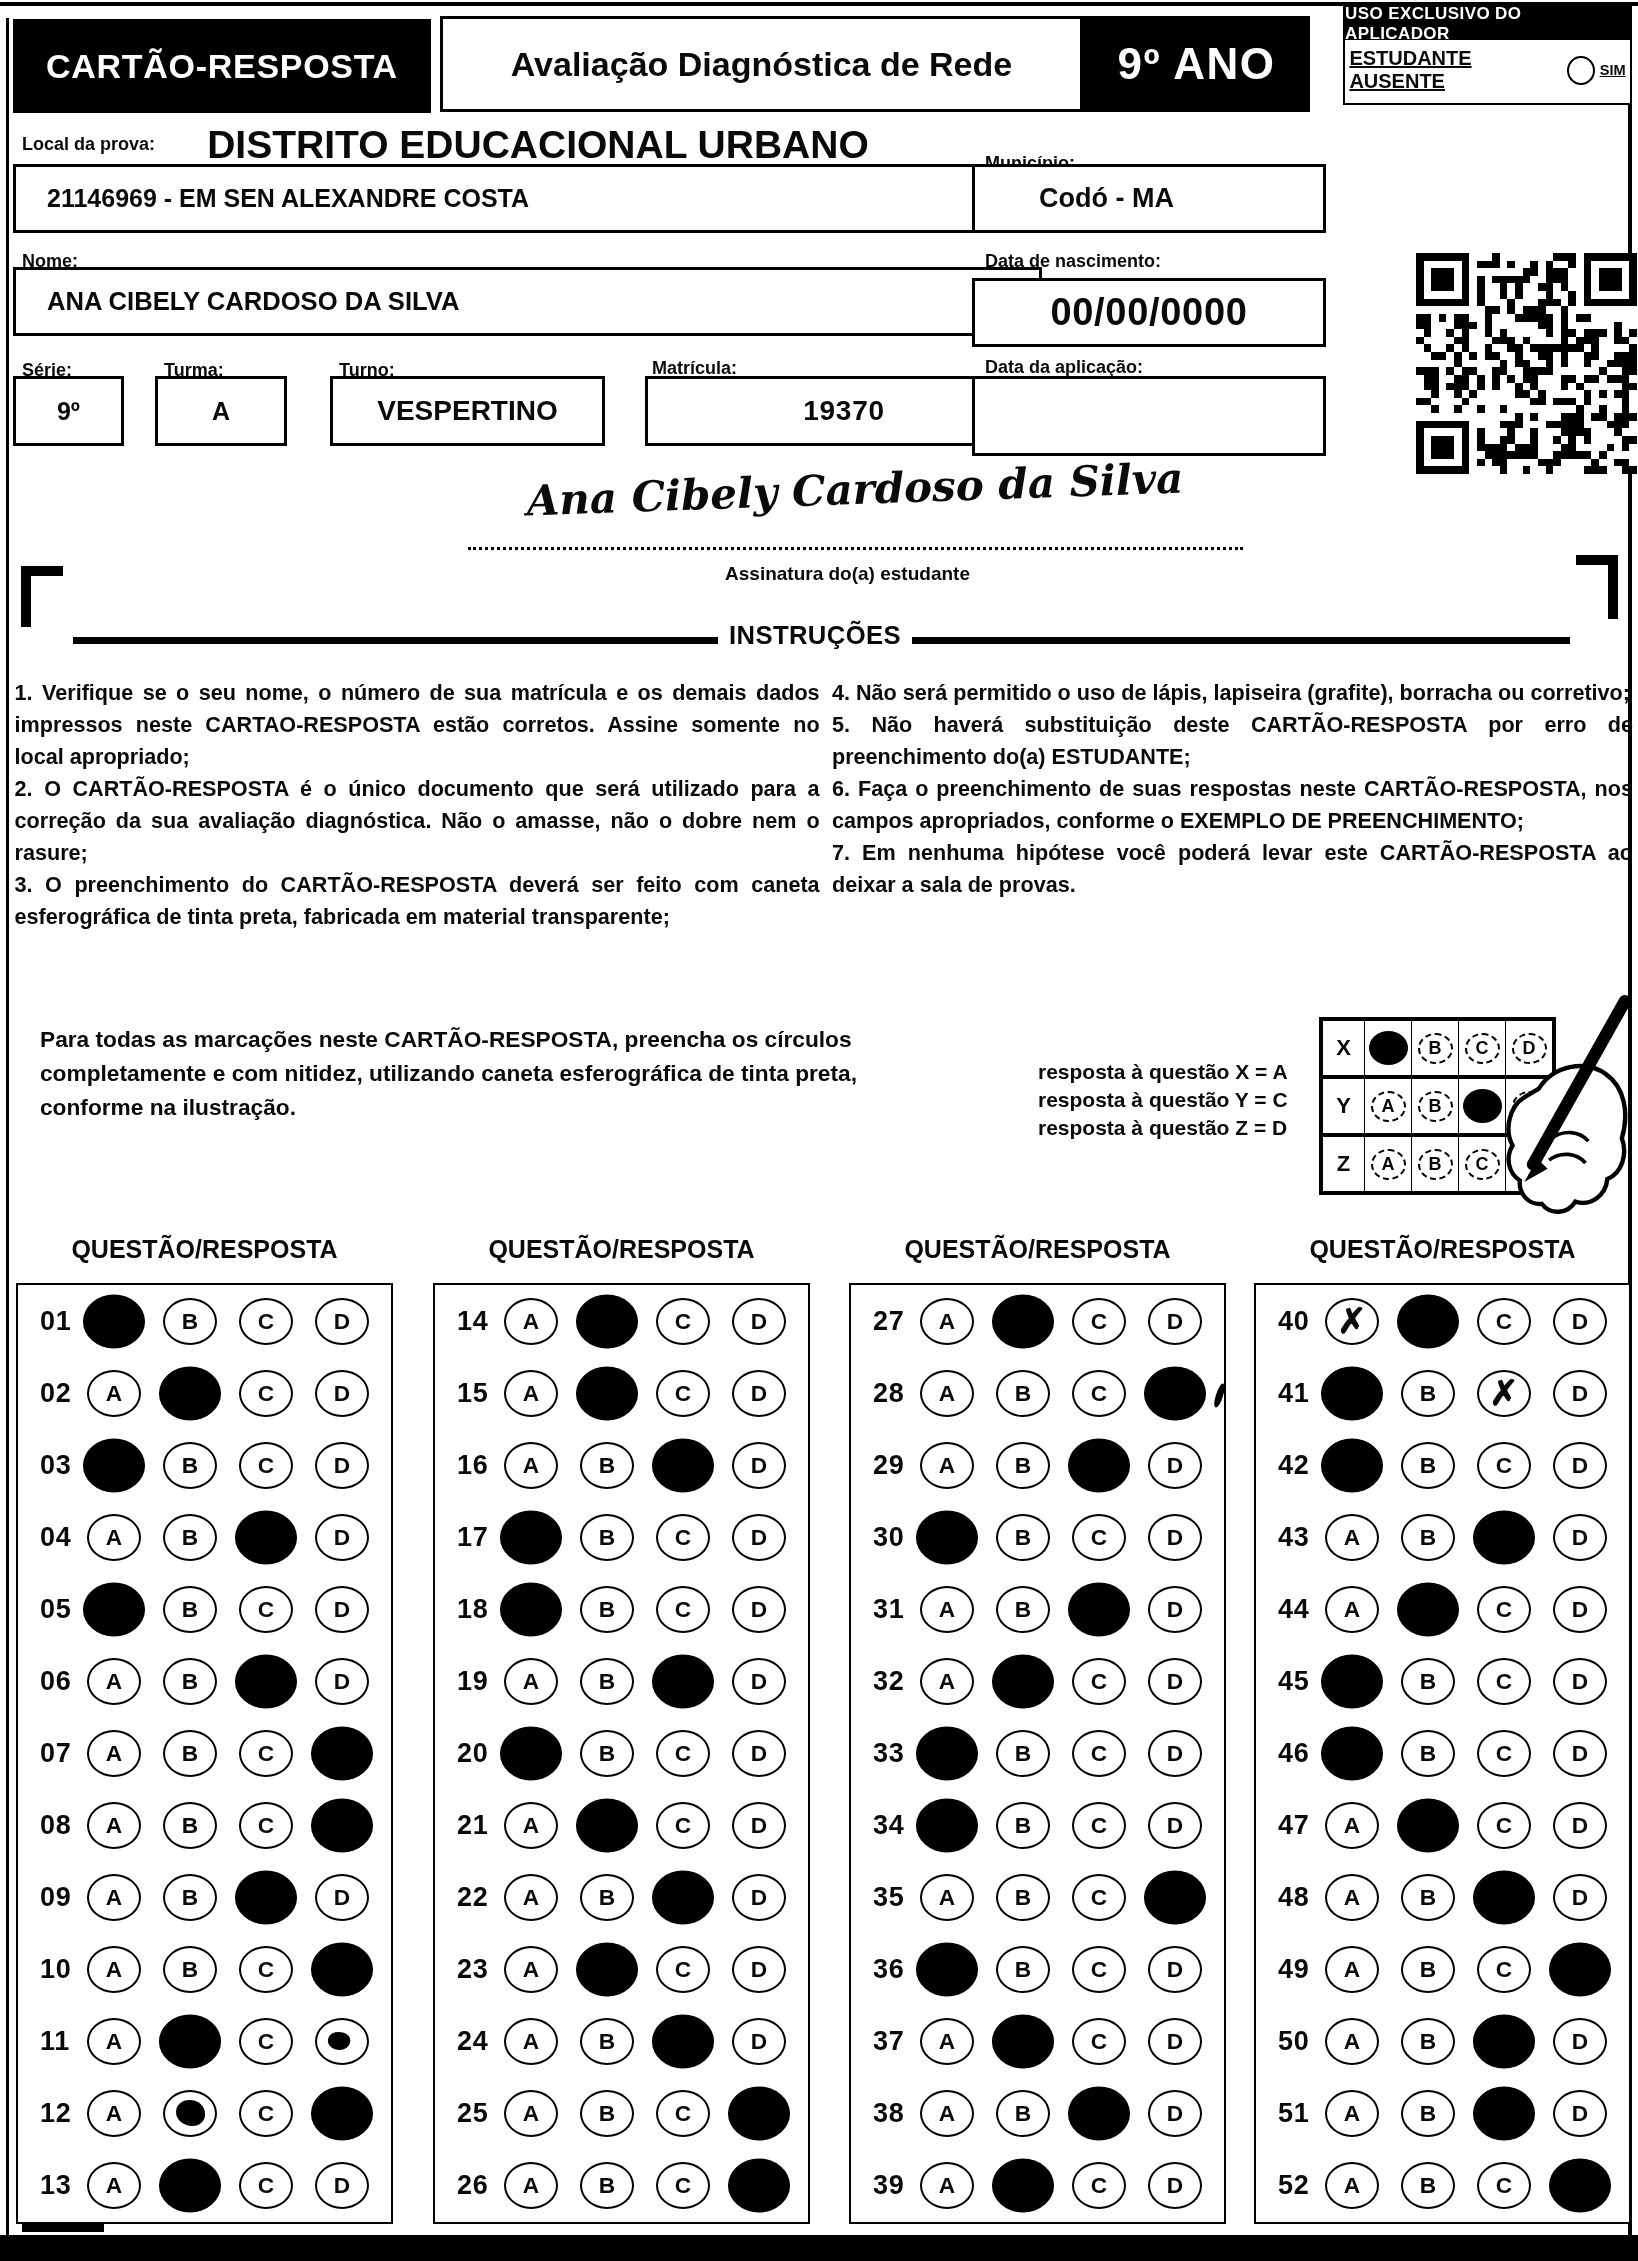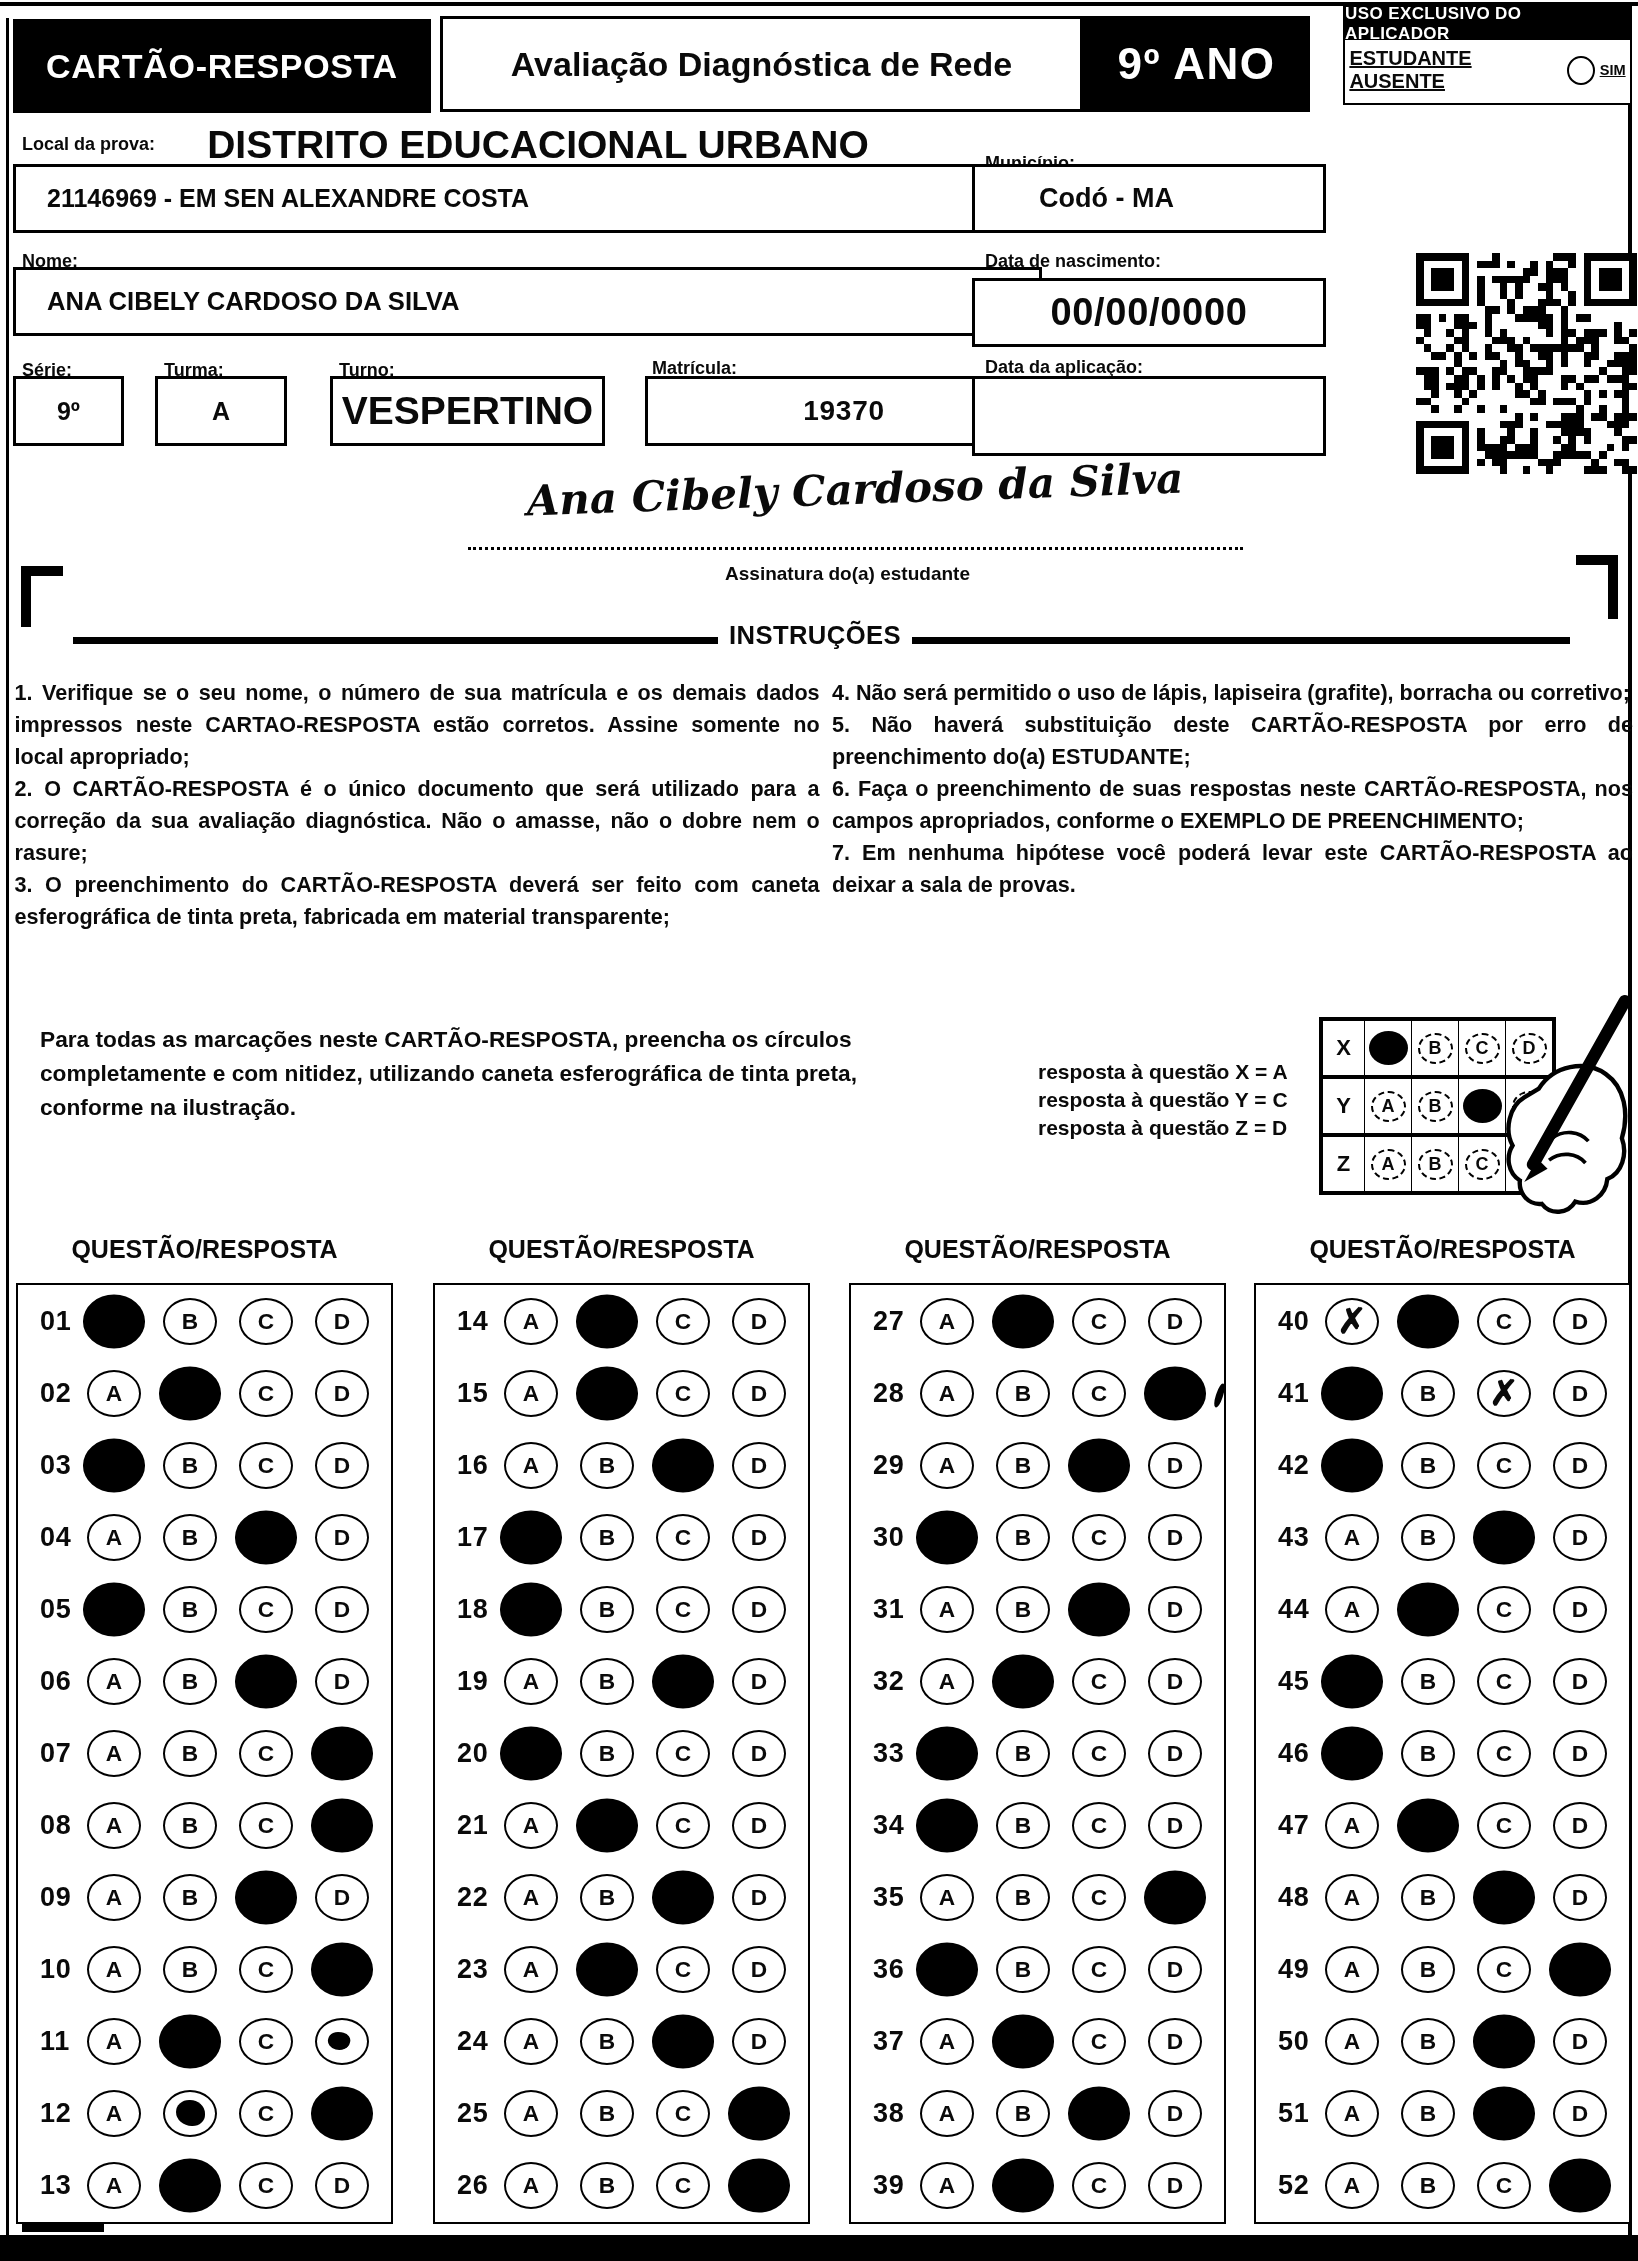--- a/index.html
+++ b/index.html
@@ -36,21 +36,21 @@
   #school-box .val { padding-left:31px; }
   #municipio-box { left:972px; top:164px; width:354px; height:69px; }
   #municipio-box .val { padding-left:64px; font-size:27px; }
   #nome-box { left:13px; top:267px; width:1029px; height:69px; }
   #nome-box .val { padding-left:31px; font-size:25.6px; }
   #nasc-box { left:972px; top:278px; width:354px; height:69px; justify-content:center; }
   #nasc-box .val { font-size:38px; letter-spacing:0.7px; }
   #serie-box { left:13px; top:376px; width:111px; height:70px; justify-content:center;text-align:right; }
   #turma-box { left:155px; top:376px; width:132px; height:70px; justify-content:center; }
   #turno-box { left:330px; top:376px; width:275px; height:70px; justify-content:center; }
-  #turno-box .val { font-size:39px; }
+  #turno-box .val { font-size:28px; }
   #matric-box { left:645px; top:376px; width:398px; height:70px; justify-content:center; }
   #matric-box .val { font-size:28px; letter-spacing:0.7px; }
   #aplic-box { left:972px; top:376px; width:354px; height:80px; }
   .big { font-size:30px; }
 
   
   #qr { left:1416px; top:253px; width:221px; height:221px; display:grid; grid-template-columns:repeat(29,1fr); grid-template-rows:repeat(29,1fr); background:#fff; }
   #qr div { width:100%; height:100%; }
   #qr .on { background:#000; }
 

